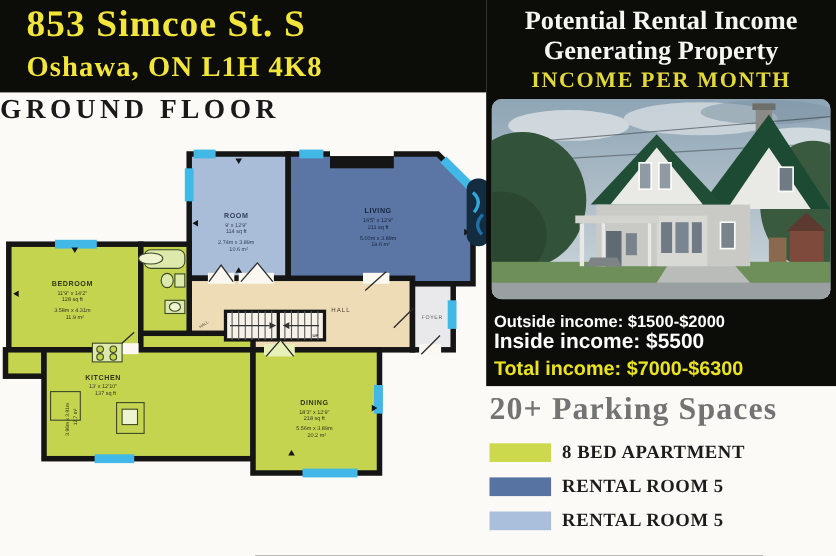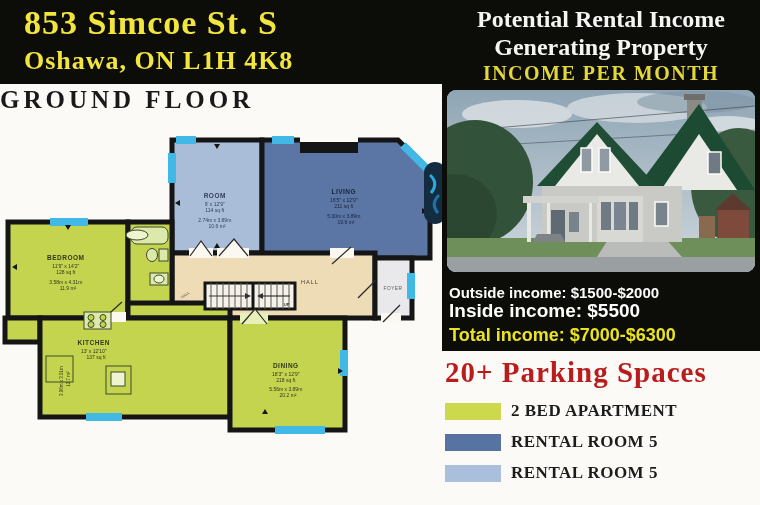--- a/index.html
+++ b/index.html
@@ -18,21 +18,21 @@
   .rh2{position:absolute;left:0;top:34px;font-size:24px;}
   .rh3{position:absolute;left:0;top:62px;font-size:20px;color:#e3d83a;letter-spacing:1.5px;}
   
   .photo{position:absolute;left:5px;top:90px;width:308px;height:182px;border-radius:9px;overflow:hidden;background:#9db0bd;}
   
   .inc{position:absolute;left:7px;font-family:"Liberation Sans",sans-serif;font-weight:800;color:#fdfdfb;white-space:nowrap;}
   .inc1{top:284px;font-size:15px;}
   .inc2{top:300px;font-size:19px;}
   .inc3{top:325px;font-size:18px;color:#eae31f;}
   
-  .parking{position:absolute;left:445px;top:356px;font-size:29px;font-weight:bold;color:#b91c1c;letter-spacing:1px;z-index:2;}
+  .parking{position:absolute;left:445px;top:356px;font-size:29px;font-weight:bold;color:#737373;letter-spacing:1px;z-index:2;}
   .legend{position:absolute;left:445px;top:402px;z-index:2;}
   .leg-row{display:flex;align-items:center;margin-bottom:13px;height:18px;}
   .leg-swatch{width:56px;height:17px;margin-right:10px;}
   .leg-label{font-size:17px;font-weight:600;color:#1c1c1c;letter-spacing:.5px;}
   
   .floor-title{position:absolute;left:0;top:86px;width:398px;font-size:25px;
                font-weight:bold;color:#191919;letter-spacing:4px;z-index:2;}
   .plan{position:absolute;left:0;top:84px;width:442px;height:421px;z-index:1;}
   .compass{position:absolute;left:424px;top:162px;z-index:2;}
   svg text{font-family:"Liberation Sans",sans-serif;}
@@ -260,21 +260,21 @@
 
     <div class="inc inc1">Outside income: $1500-$2000</div>
     <div class="inc inc2">Inside income: $5500</div>
     <div class="inc inc3">Total income: $7000-$6300</div>
   </div>
 
   <div class="parking">20+ Parking Spaces</div>
   <div class="legend">
     <div class="leg-row">
       <div class="leg-swatch" style="background: rgb(204, 217, 77);"></div>
-      <div class="leg-label">2 BED APARTMENT</div>
+      <div class="leg-label">8 BED APARTMENT</div>
     </div>
     <div class="leg-row">
       <div class="leg-swatch" style="background: rgb(86, 115, 162);"></div>
       <div class="leg-label">RENTAL ROOM 5</div>
     </div>
     <div class="leg-row">
       <div class="leg-swatch" style="background: rgb(170, 191, 220);"></div>
       <div class="leg-label">RENTAL ROOM 5</div>
     </div>
   </div>

